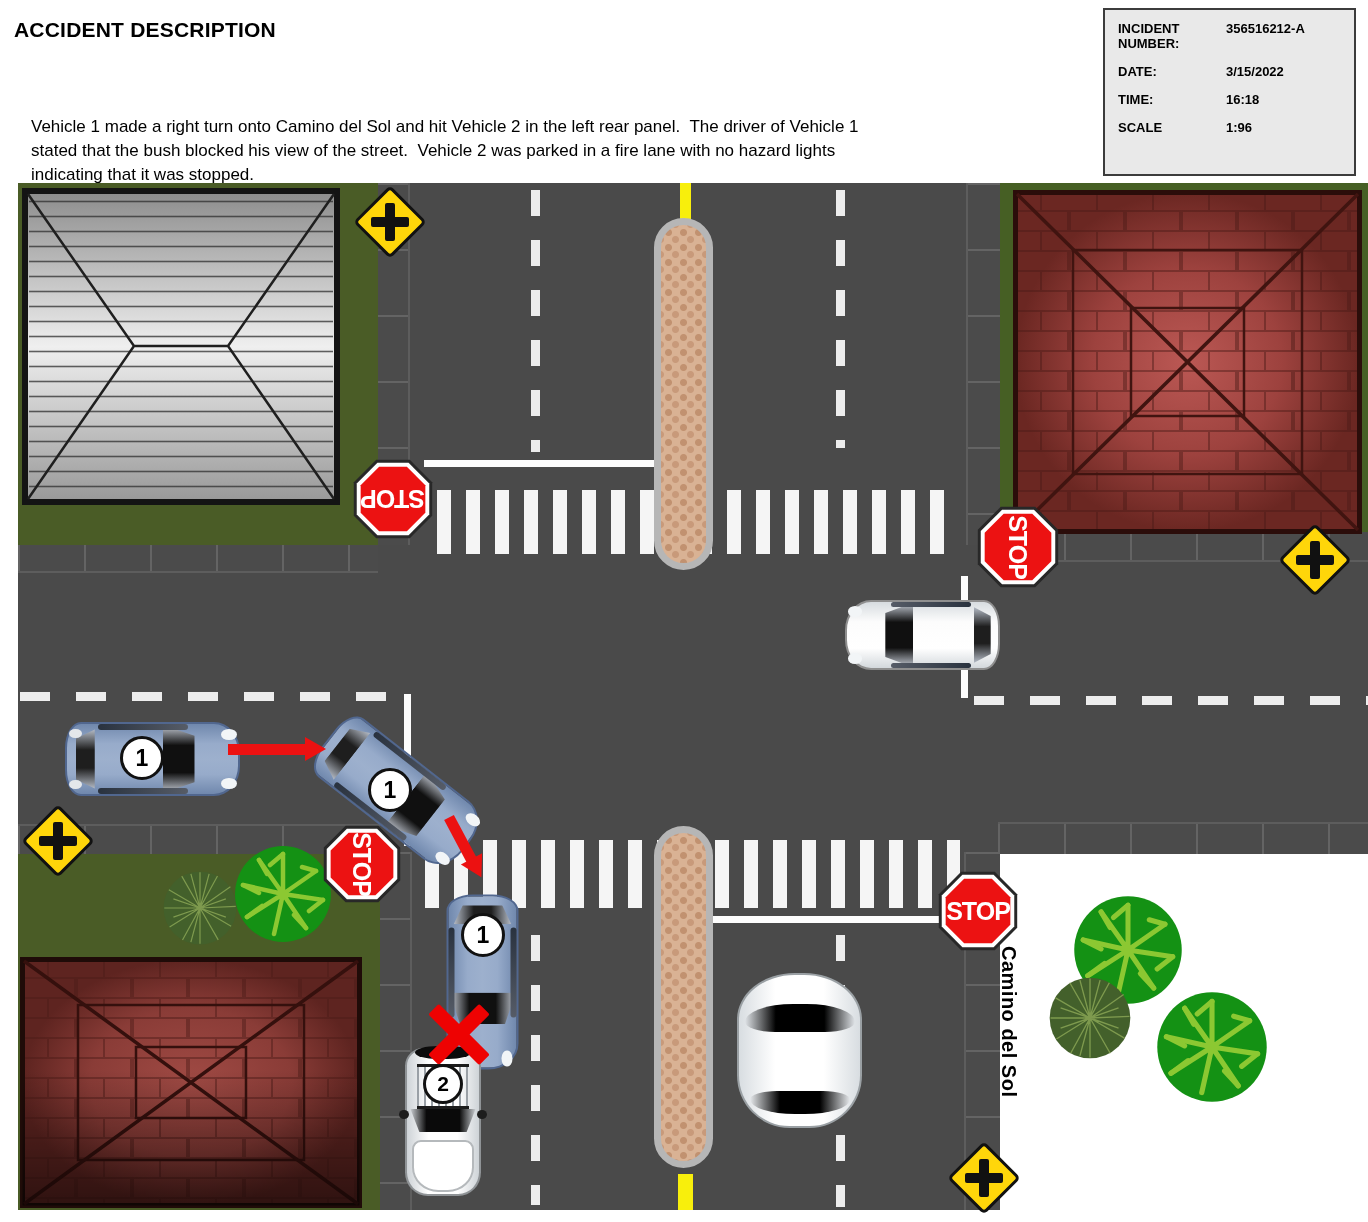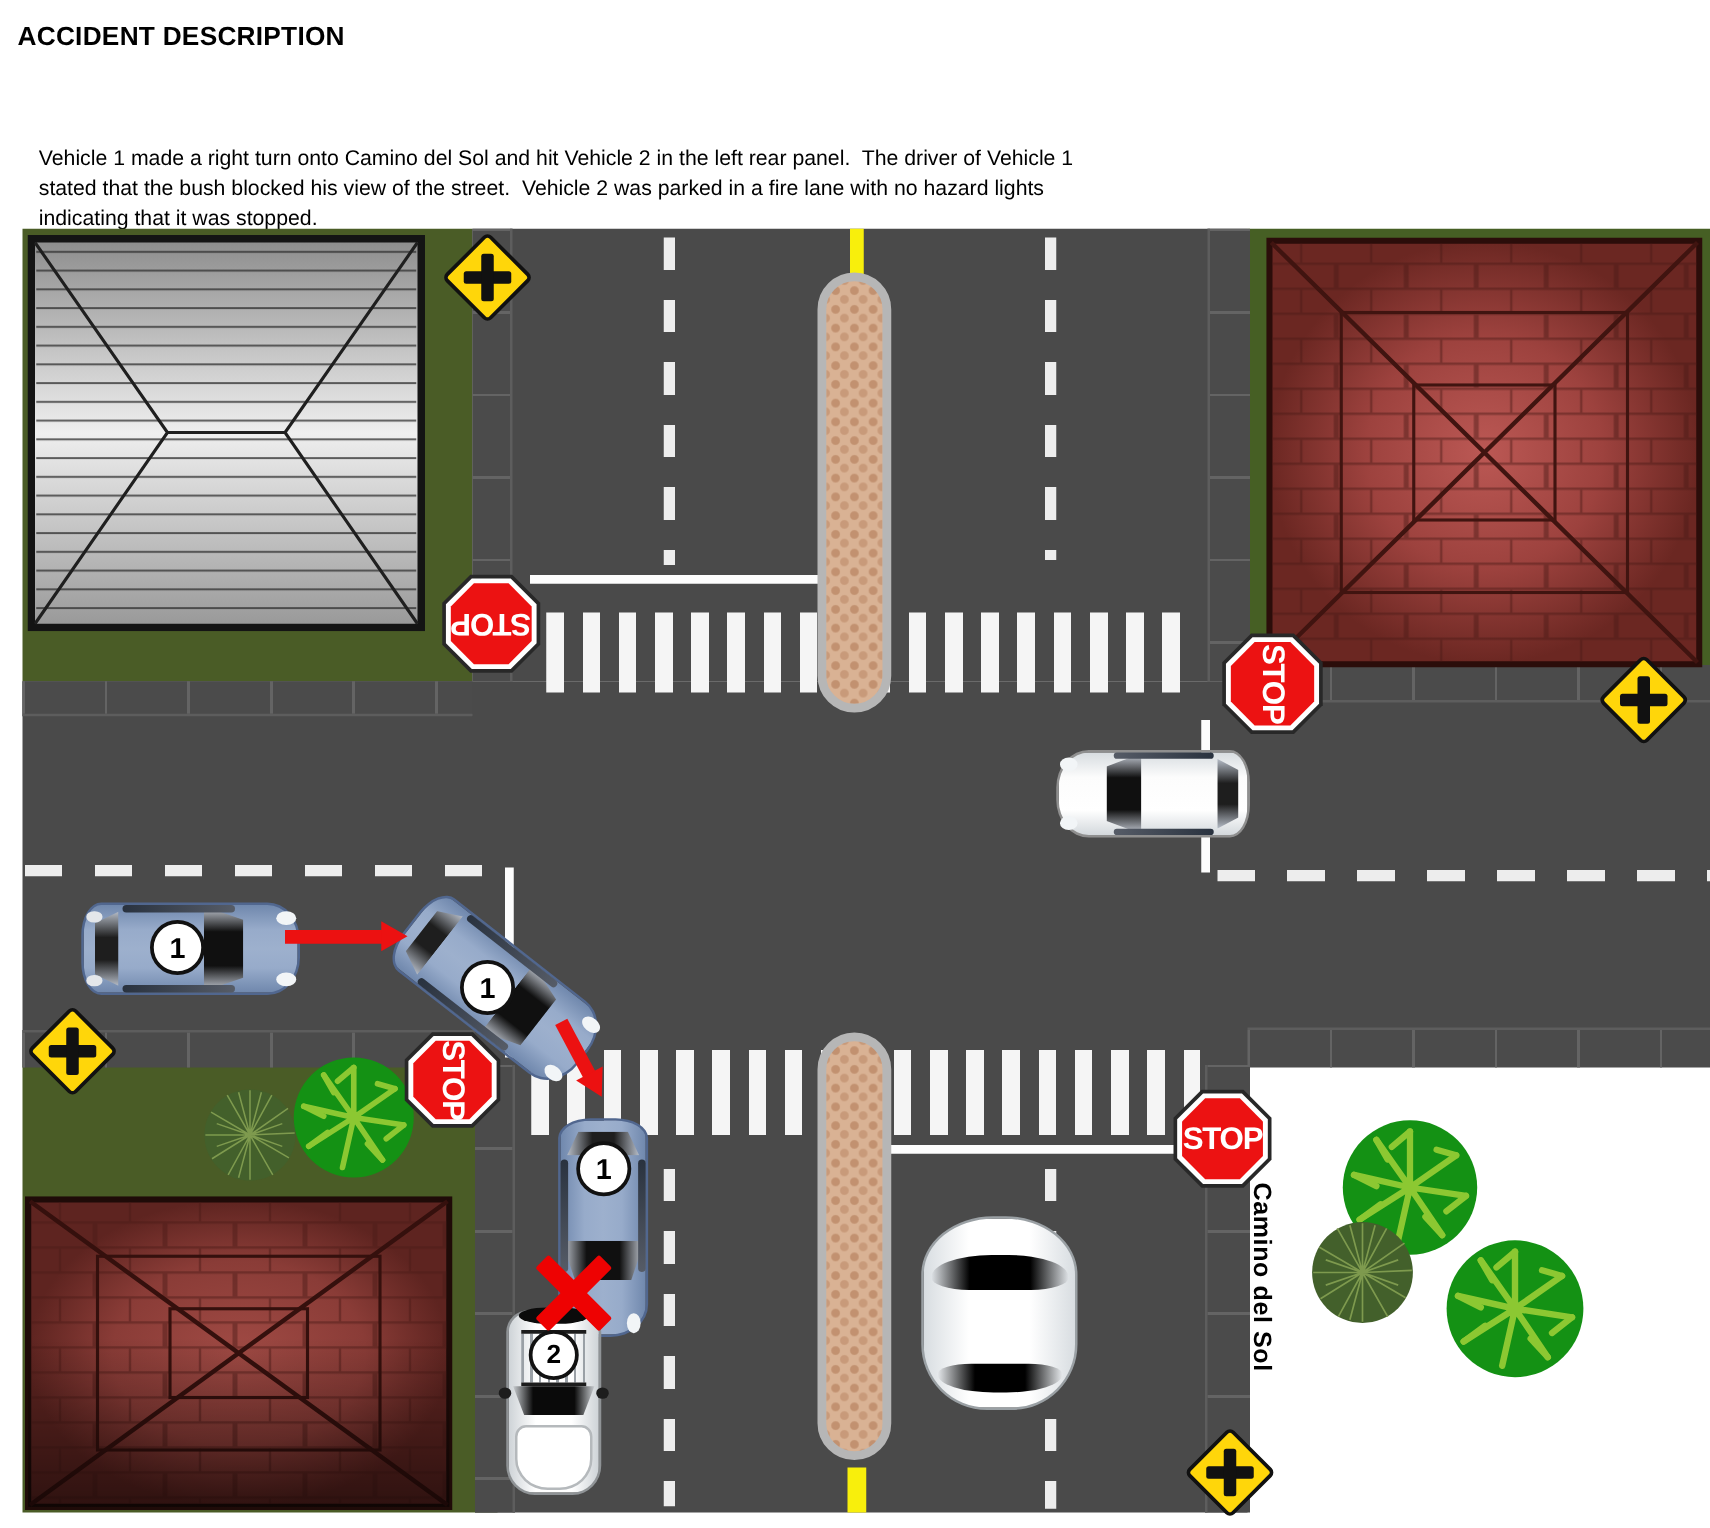--- a/index.html
+++ b/index.html
@@ -106,20 +106,38 @@
 <body>
 
 <div class="page">
 
   <div class="title">ACCIDENT DESCRIPTION</div>
   <div class="desc">
     <p>Vehicle 1 made a right turn onto Camino del Sol and hit Vehicle 2 in the left rear panel.  The driver of Vehicle 1 stated that the bush blocked his view of the street.  Vehicle 2 was parked in a fire lane with no hazard lights indicating that it was stopped.</p>
     <p>Damage is estimated at $1200.  Both vehicles were driven from the accident scene and neither driver sustained injury.</p>
   </div>
 
+  <div class="infobox">
+    <div class="irow">
+      <span>INCIDENT NUMBER:</span>
+      <span class="val">356516212-A</span>
+    </div>
+    <div class="irow">
+      <span>DATE:</span>
+      <span class="val">3/15/2022</span>
+    </div>
+    <div class="irow">
+      <span>TIME:</span>
+      <span class="val">16:18</span>
+    </div>
+    <div class="irow">
+      <span>SCALE</span>
+      <span class="val">1:96</span>
+    </div>
+  </div>
 
   <div class="abs grass" style="left:18px;top:183px;width:360px;height:362px;"></div>
   <div class="abs grass" style="left:998px;top:183px;width:370px;height:351px;background:#465f24;"></div>
   <div class="abs grass" style="left:18px;top:852px;width:380px;height:358px;"></div>
 
   <div class="abs road" style="left:18px;top:545px;width:1350px;height:307px;"></div>
   <div class="abs road" style="left:378px;top:183px;width:620px;height:362px;"></div>
   <div class="abs road" style="left:380px;top:852px;width:618px;height:358px;"></div>
 
   <div class="abs sidewalk-h" style="left:18px;top:545px;width:360px;height:26px;border-bottom:2px solid #5d5d5d;"></div>

